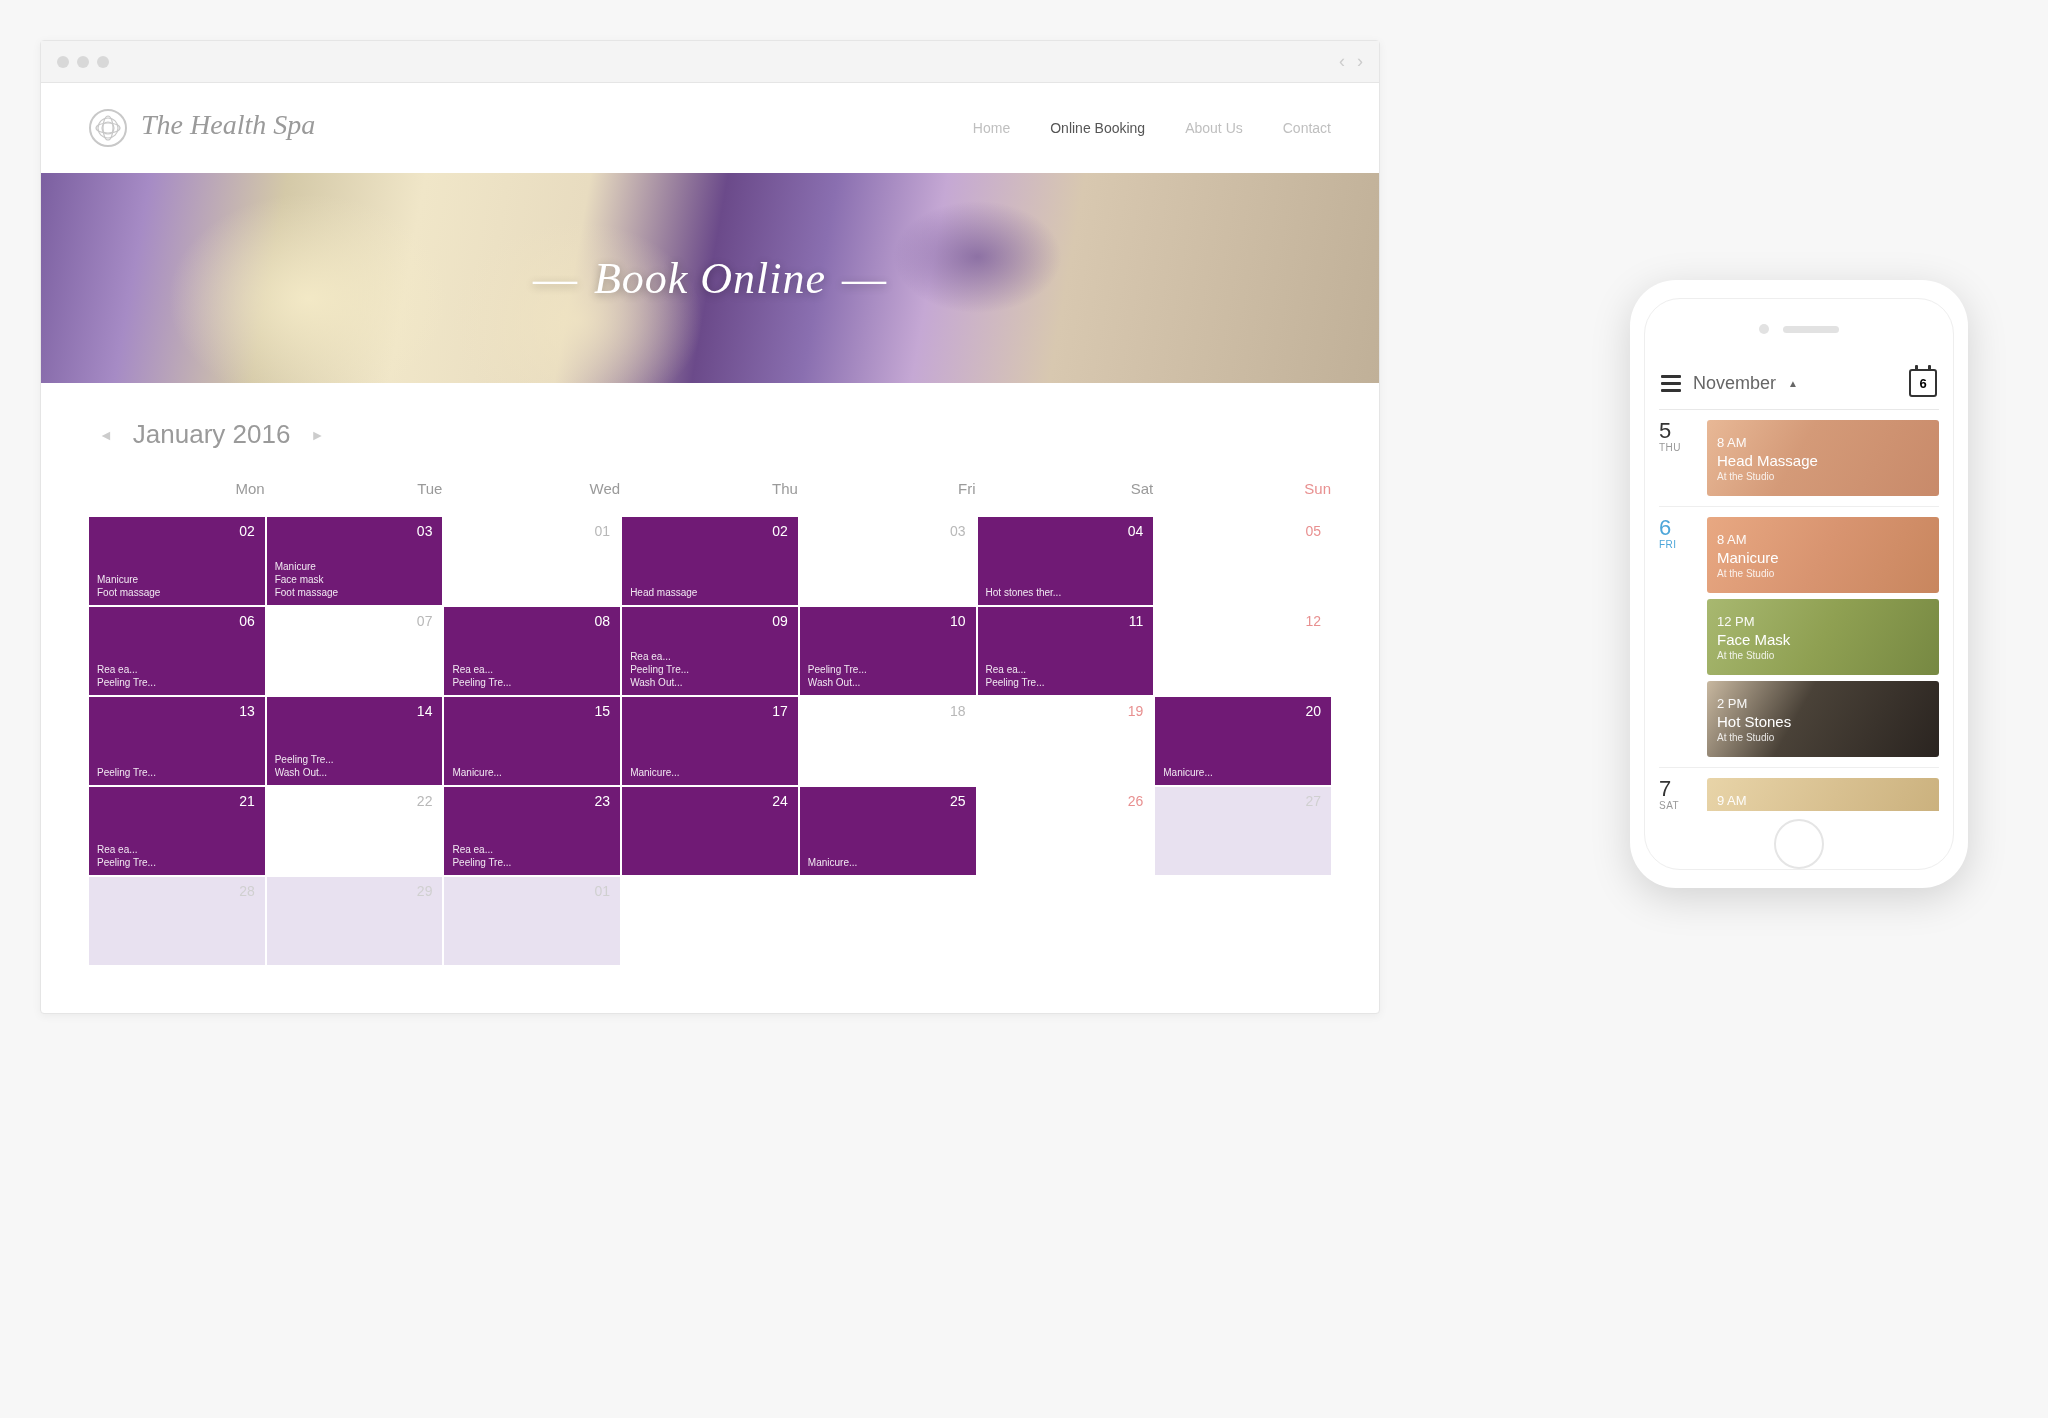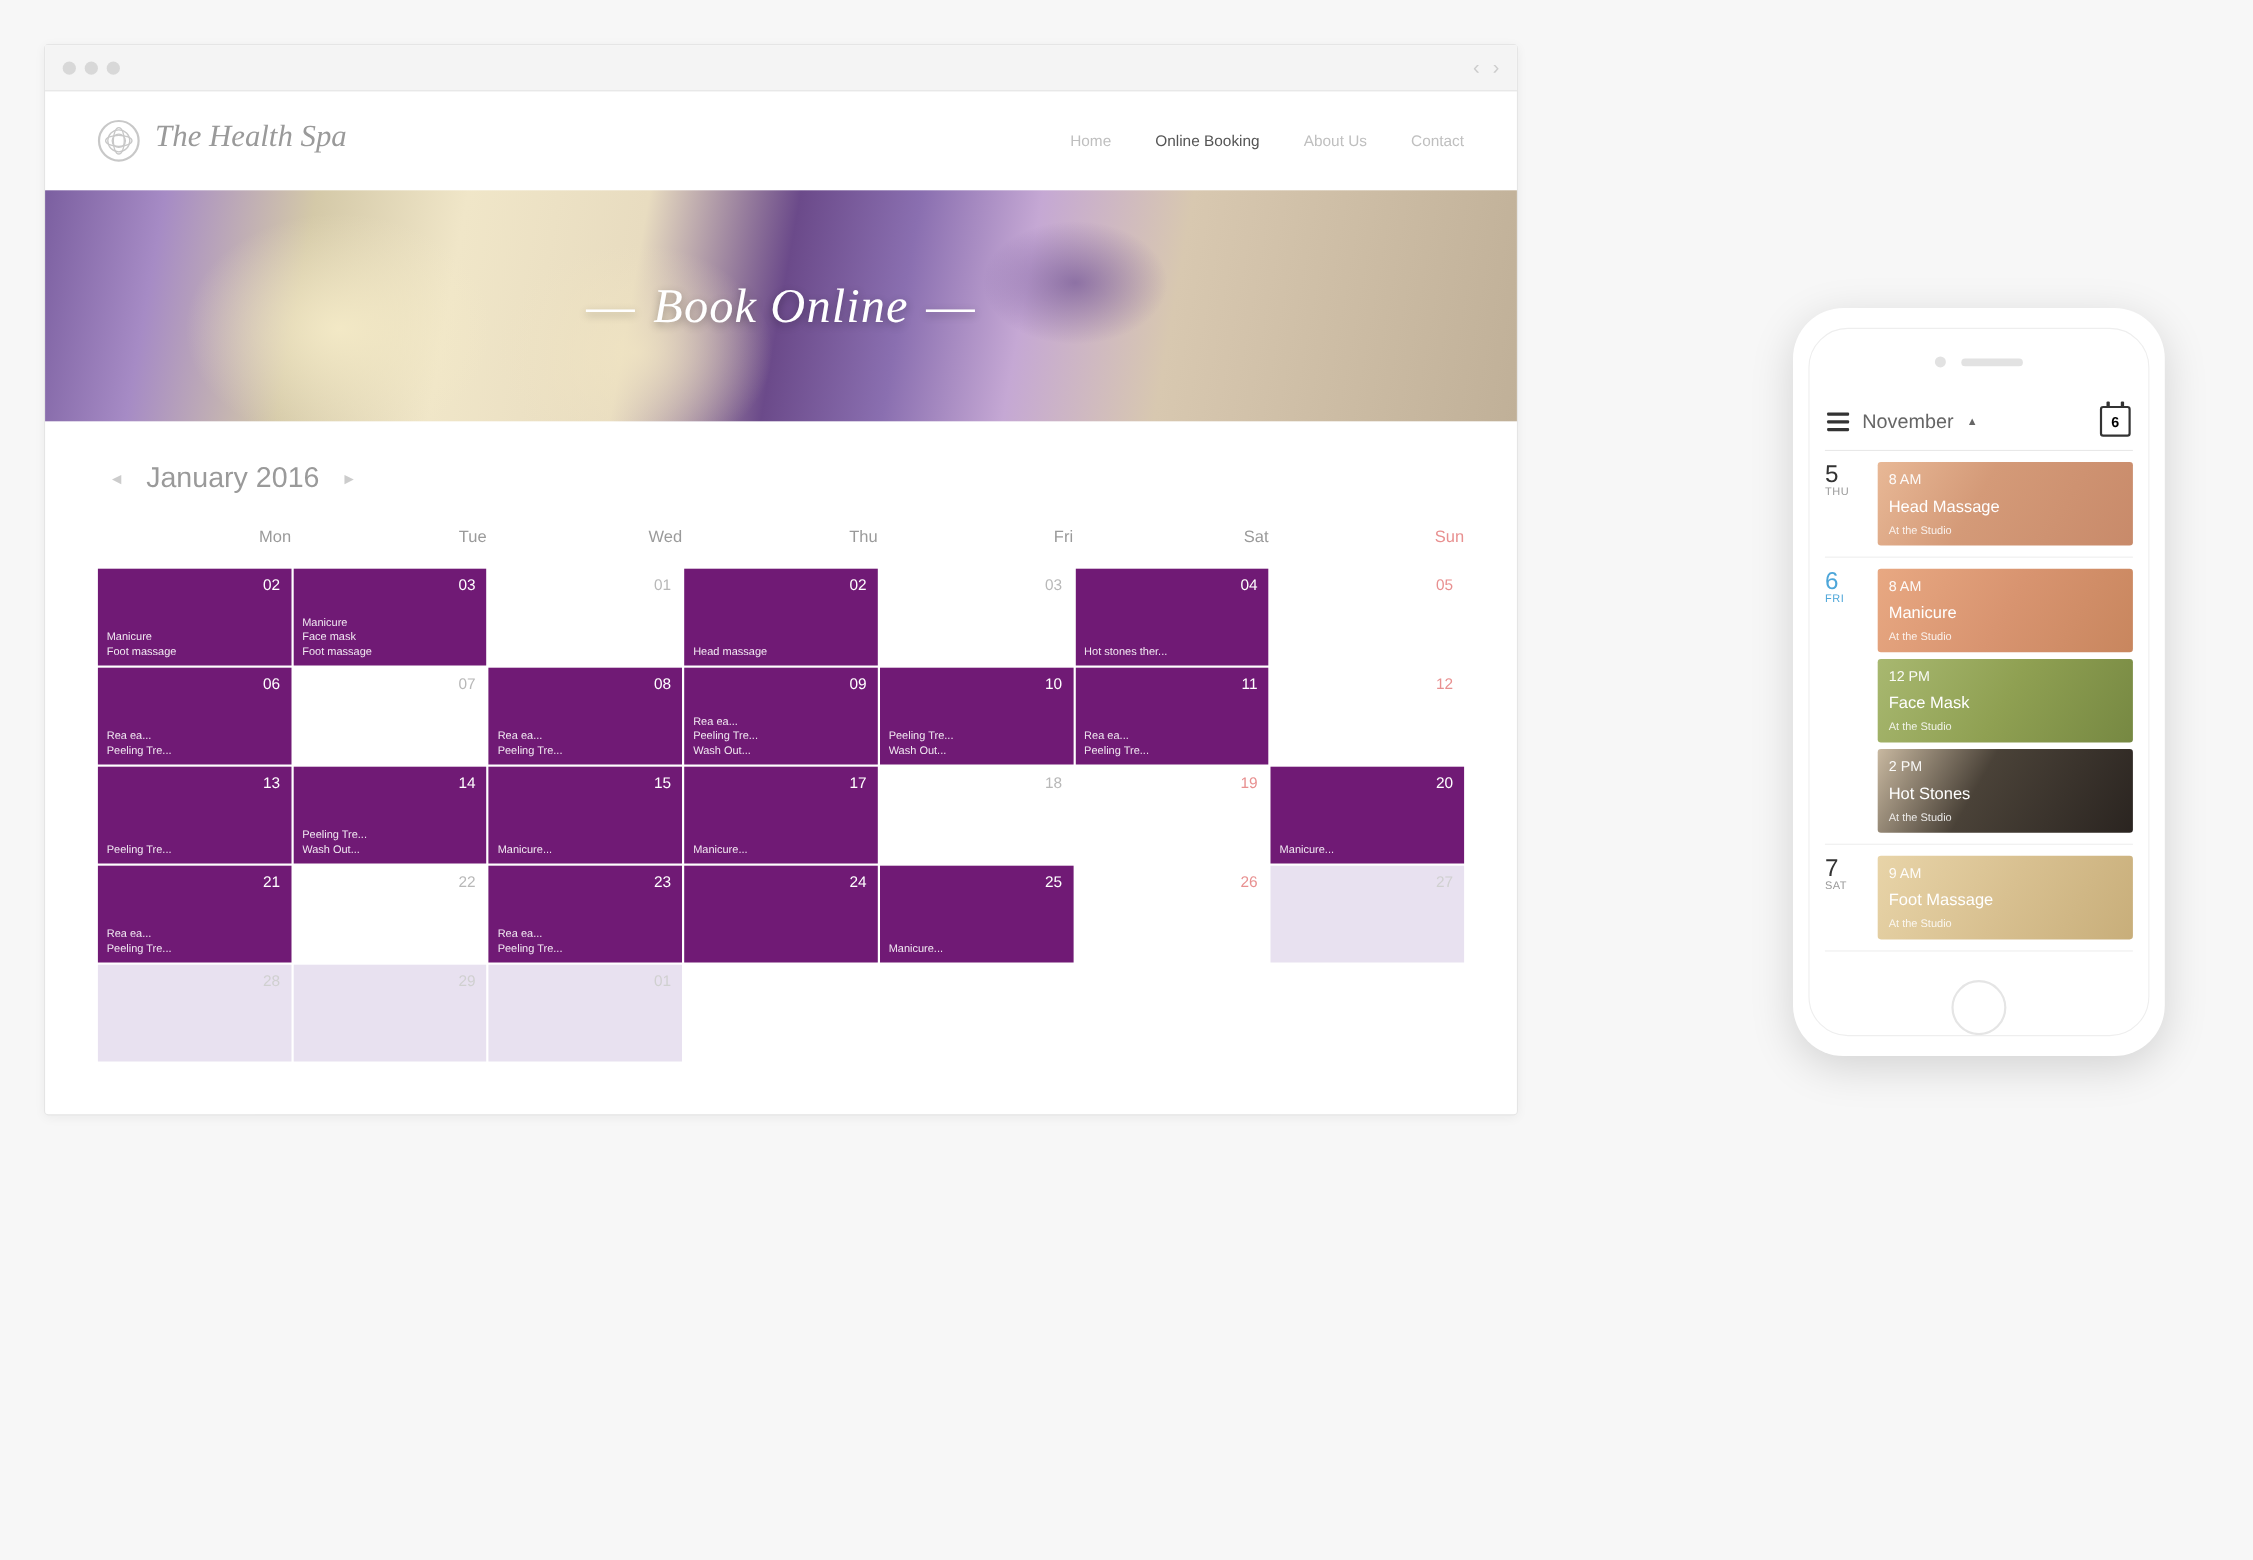--- a/index.html
+++ b/index.html
@@ -42,21 +42,21 @@
 .cell.empty{background:#fff}
 .cell.faded{background:#e8e1f0}
 .cell .num{position:absolute;top:6px;right:10px;font-size:14px;font-weight:300}
 .cell.empty .num{color:#b8b8b8}
 .cell.faded .num{color:#d0d0d0}
 .cell.sun .num{color:#e89090}
 .cell .events{position:absolute;bottom:6px;left:8px;right:8px;font-size:10px;line-height:1.3;color:rgba(255,255,255,.9)}
 .cell .events div{white-space:nowrap;overflow:hidden;text-overflow:ellipsis}
 
 
-.phone{position:absolute;right:80px;top:280px;width:338px;height:680px;background:#fff;border-radius:46px;box-shadow:0 10px 40px rgba(0,0,0,.15);padding:18px 14px}
+.phone{position:absolute;right:80px;top:280px;width:338px;height:608px;background:#fff;border-radius:46px;box-shadow:0 10px 40px rgba(0,0,0,.15);padding:18px 14px}
 .phone-inner{width:100%;height:100%;border:1px solid #eee;border-radius:36px;overflow:hidden;background:#fff;display:flex;flex-direction:column}
 .phone-top{height:60px;display:flex;align-items:center;justify-content:center;gap:14px}
 .speaker{width:56px;height:7px;background:#e2e2e2;border-radius:4px}
 .cam{width:10px;height:10px;background:#e2e2e2;border-radius:50%}
 .phone-body{flex:1;overflow:hidden;padding:0 14px}
 .phone-header{display:flex;align-items:center;justify-content:space-between;padding:10px 2px 12px;border-bottom:1px solid #e8e8e8}
 .ph-left{display:flex;align-items:center;gap:12px}
 .hamburger{display:flex;flex-direction:column;gap:4px;cursor:pointer}
 .hamburger span{width:20px;height:3px;background:#333;border-radius:1px}
 .ph-month{font-size:18px;color:#666}
@@ -65,21 +65,21 @@
 .cal-icon::before{content:"";position:absolute;top:-6px;left:4px;width:3px;height:6px;background:#333;border-radius:1px}
 .cal-icon::after{content:"";position:absolute;top:-6px;right:4px;width:3px;height:6px;background:#333;border-radius:1px}
 
 .day-group{display:flex;gap:10px;padding:10px 0;border-bottom:1px solid #eee}
 .day-label{width:38px;flex-shrink:0}
 .day-label .dn{font-size:22px;color:#333;line-height:1}
 .day-label .dw{font-size:10px;color:#999;letter-spacing:.5px}
 .day-label.today .dn{color:#4da6d9}
 .day-label.today .dw{color:#4da6d9}
 .cards{flex:1;display:flex;flex-direction:column;gap:6px}
-.card{height:76px;border-radius:3px;padding:8px 10px;color:#fff;position:relative;overflow:hidden;display:flex;flex-direction:column;justify-content:space-between;gap:2px;cursor:pointer}
+.card{height:76px;border-radius:3px;padding:8px 10px;color:#fff;position:relative;overflow:hidden;display:flex;flex-direction:column;justify-content:center;gap:2px;cursor:pointer}
 .card .time{font-size:13px;opacity:.95}
 .card .title{font-size:15px;font-weight:500}
 .card .loc{font-size:10px;opacity:.85}
 .card.c0{background:linear-gradient(120deg,#e8b896 0%,#d49a78 40%,#c88a6a 100%)}
 .card.c1{background:linear-gradient(120deg,#e8a882 0%,#d89470 50%,#c8865e 100%)}
 .card.c2{background:linear-gradient(120deg,#a8b870 0%,#8fa052 50%,#768842 100%)}
 .card.c3{background:linear-gradient(120deg,#c8b8a0 0%,#4a4238 40%,#2a2420 100%)}
 .card.c4{background:linear-gradient(120deg,#e8d4a8 0%,#d8c090 50%,#c8ae7a 100%)}
 .home-btn{width:50px;height:50px;border:2px solid #e5e5e5;border-radius:50%;margin:8px auto 0}
 </style>

